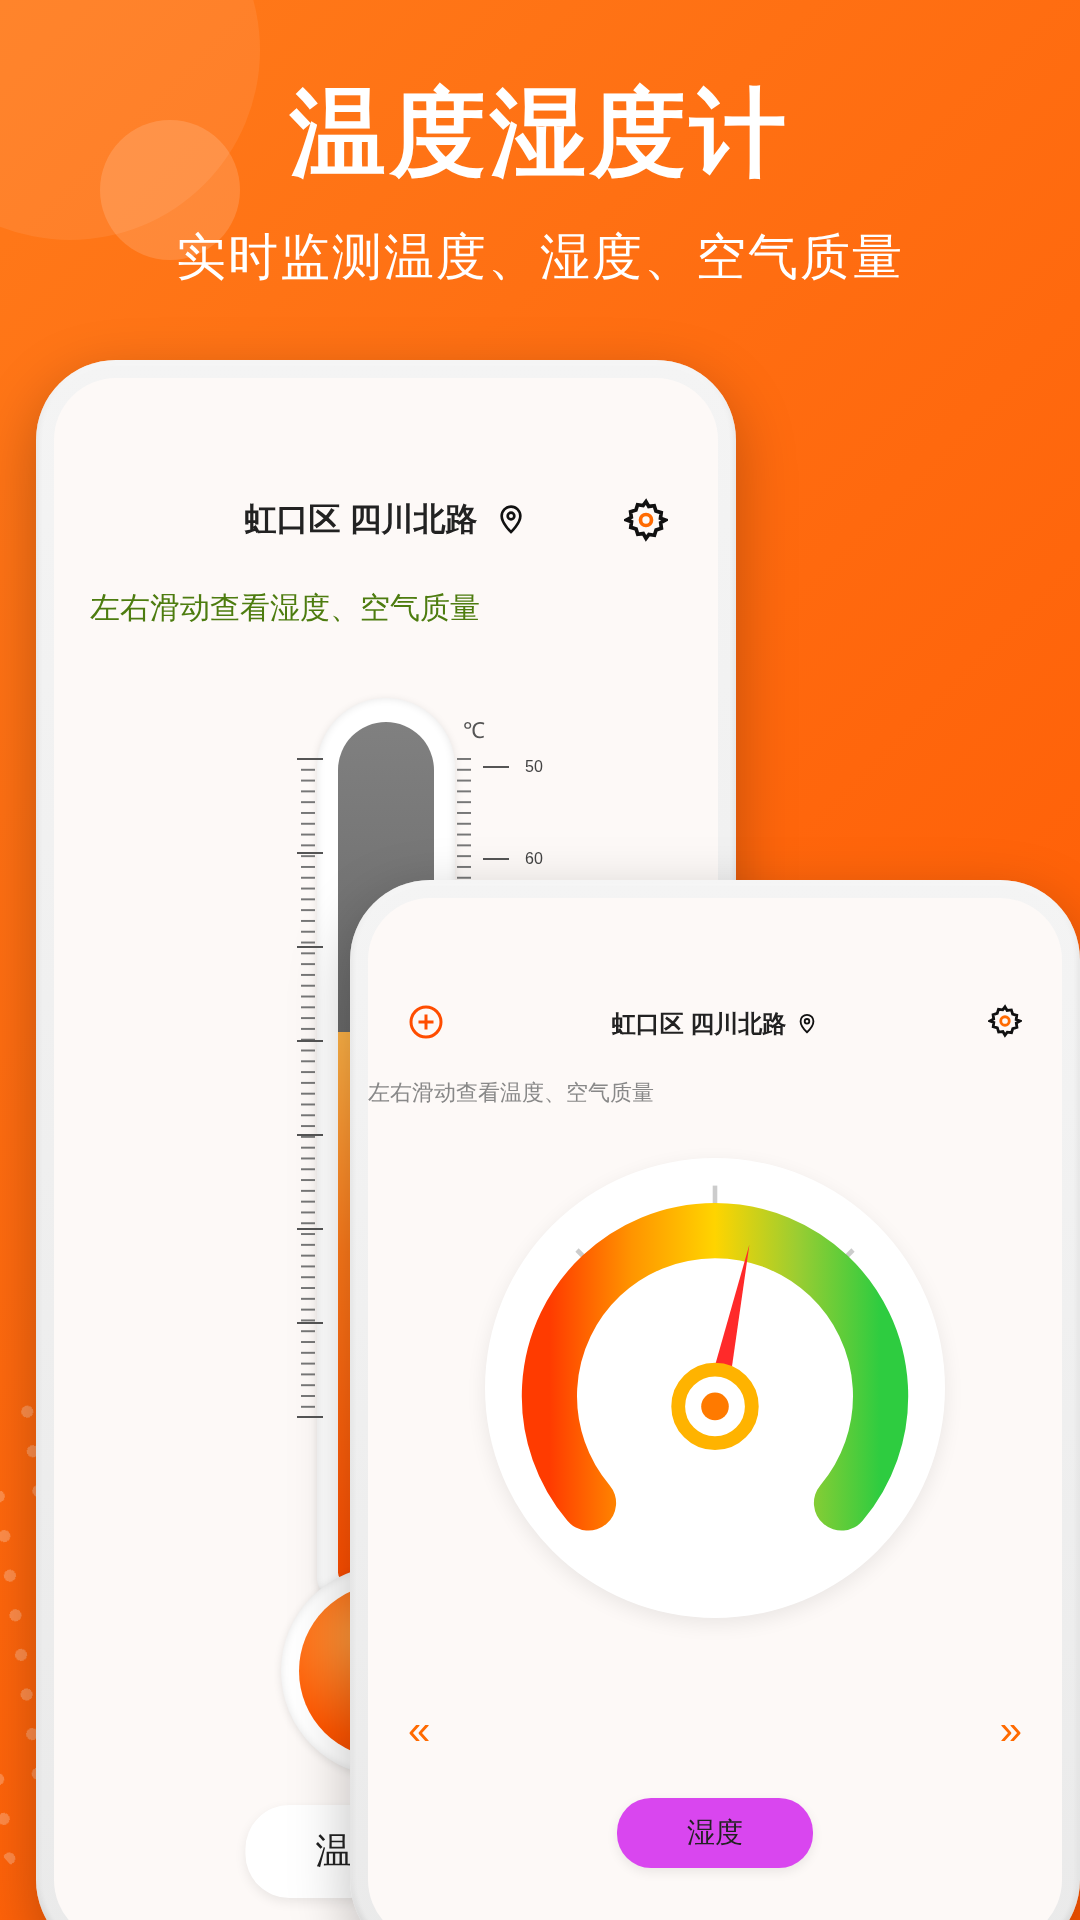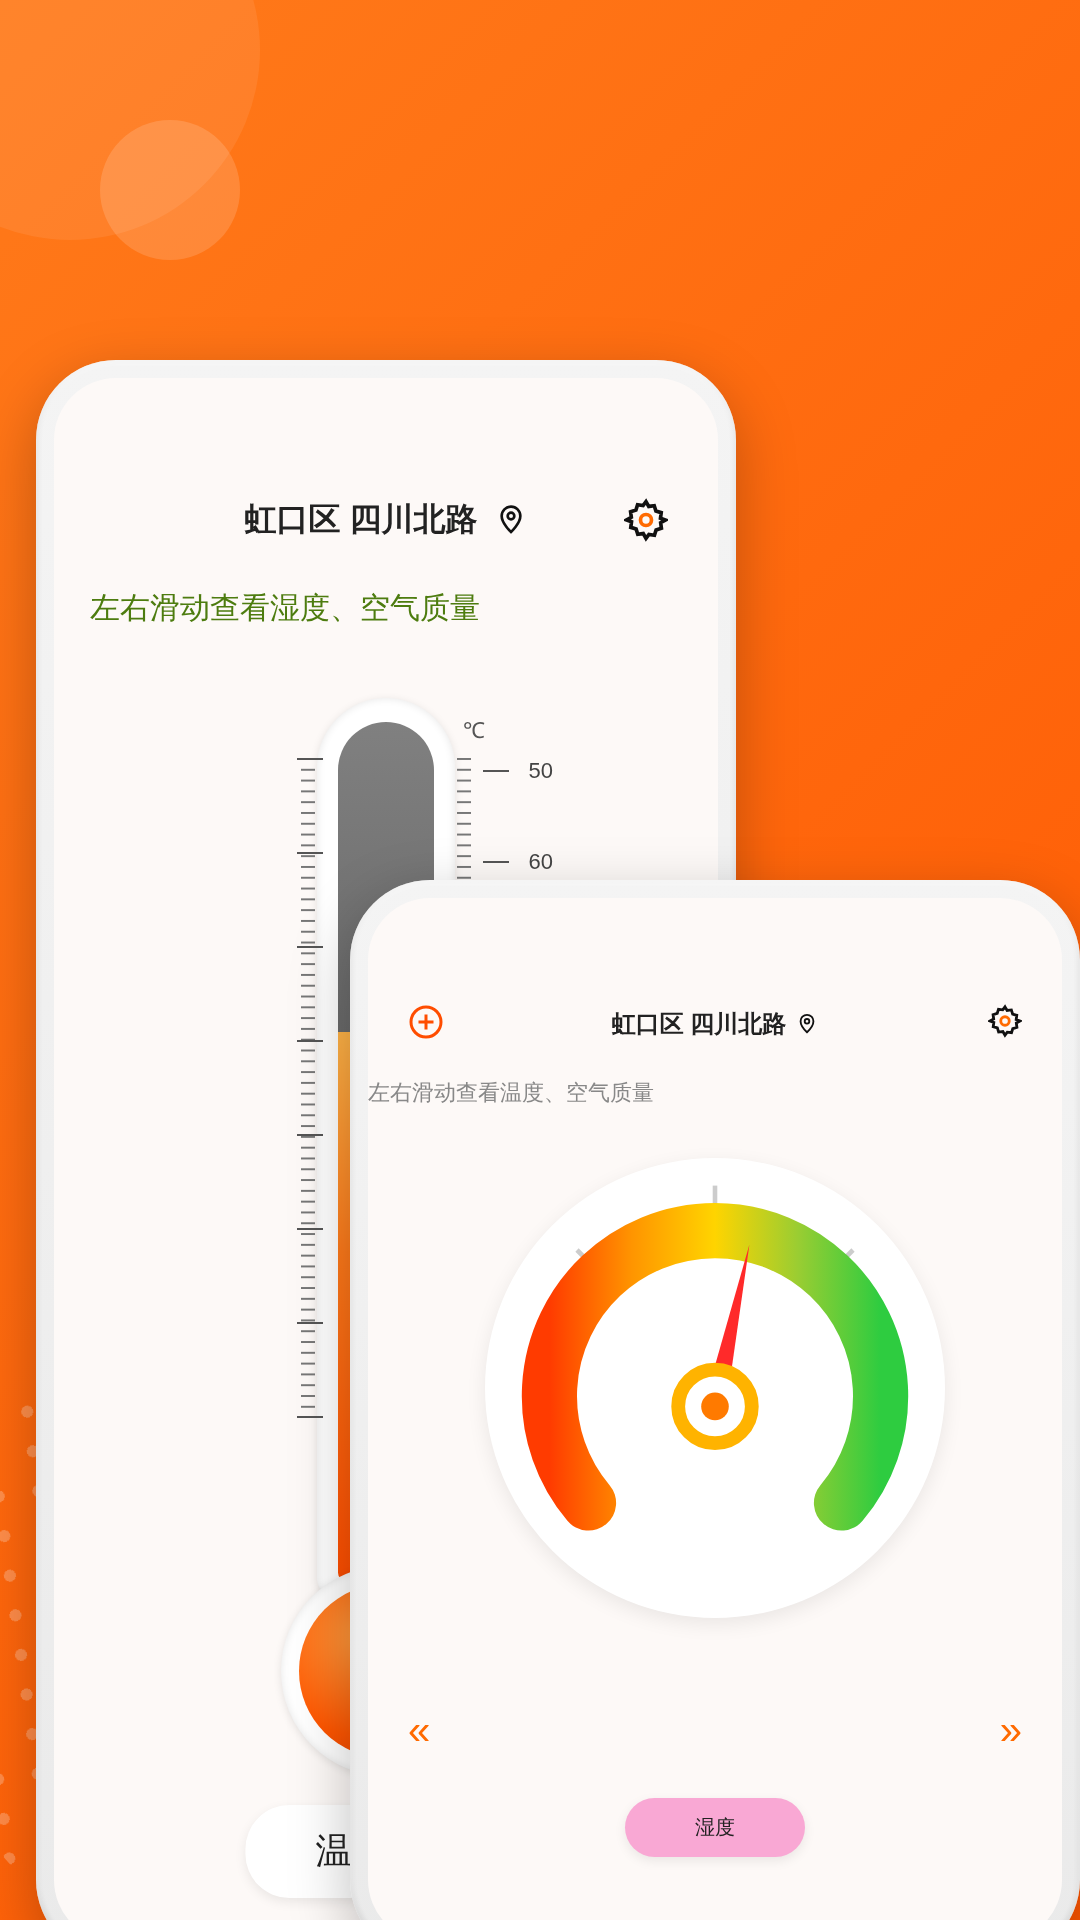--- a/index.html
+++ b/index.html
@@ -114,21 +114,21 @@
   border-radius: 50%;
   background: radial-gradient(circle at 35% 30%, #ff9a3c, #ff5500 60%, #e03e00);
 }
 .ticks-left, .ticks-right {
   position: absolute; top: 60px; bottom: 180px; width: 60px;
 }
 .ticks-left { left: -54px; display:flex; flex-direction:column; justify-content:space-between; align-items:flex-end;}
 .ticks-right { right: -88px; display:flex; flex-direction:column; justify-content:space-between; align-items:flex-start;}
 .tick-row { display:flex; align-items:center; gap:6px; }
 .tick-line { width: 26px; height:2px; background:#555; }
-.tick-label { font-size: 22px; color:#444; min-width: 38px; text-align:right;}
+.tick-label { font-size: 16px; color:#444; min-width: 38px; text-align:center;}
 .unit-c { position:absolute; right:-30px; top:16px; font-size:22px; color:#555;}
 .minor-ticks-l, .minor-ticks-r {
   position:absolute; top:60px; bottom:180px; width:14px;
   background-image: linear-gradient(to bottom, #777 0 2px, transparent 2px 100%);
   background-size: 100% 10.8px;
 }
 .minor-ticks-l{ left:-16px;}
 .minor-ticks-r{ right:-16px;}
 .arrow-ind {
   position:absolute; top:302px; right:-136px;
@@ -165,33 +165,35 @@
   position:absolute; bottom:88px; left:0; right:0; text-align:center;
   font-size:44px; font-weight:800; color:#111;
 }
 .nav-arrows {
   position:absolute; top:810px; left:0; right:0;
   display:flex; justify-content:space-between; padding:0 40px;
   color:#ff6a00; font-size:40px; font-weight:300;
 }
 .hum-pill {
   position:absolute; top:900px; left:50%; transform:translateX(-50%);
-  background:#f9a8d4; border-radius: 34px; padding: 16px 70px;
-  font-size: 20px; color:#222;
+  background:#d946ef; border-radius: 34px; padding: 16px 70px;
+  font-size: 28px; color:#222;
   box-shadow: 0 4px 12px rgba(0,0,0,0.08);
 }
 </style>
 </head>
 <body>
 
 <div class="bg-circle bg-c1"></div>
 <div class="bg-circle bg-c2"></div>
 <div class="dots"></div>
 
 <div class="header">
+  <div class="title">温度湿度计</div>
+  <div class="subtitle">实时监测温度、湿度、空气质量</div>
 </div>
 
 <div class="phone phone-1">
   <div class="speaker"></div>
   <div class="camera"></div>
   <div class="screen">
     <div class="p1-top">
       <span class="loc-text">虹口区 四川北路</span>
       <span class="icon">
         <svg width="32" height="32" viewBox="0 0 24 24" fill="none" stroke="#111" stroke-width="2">

